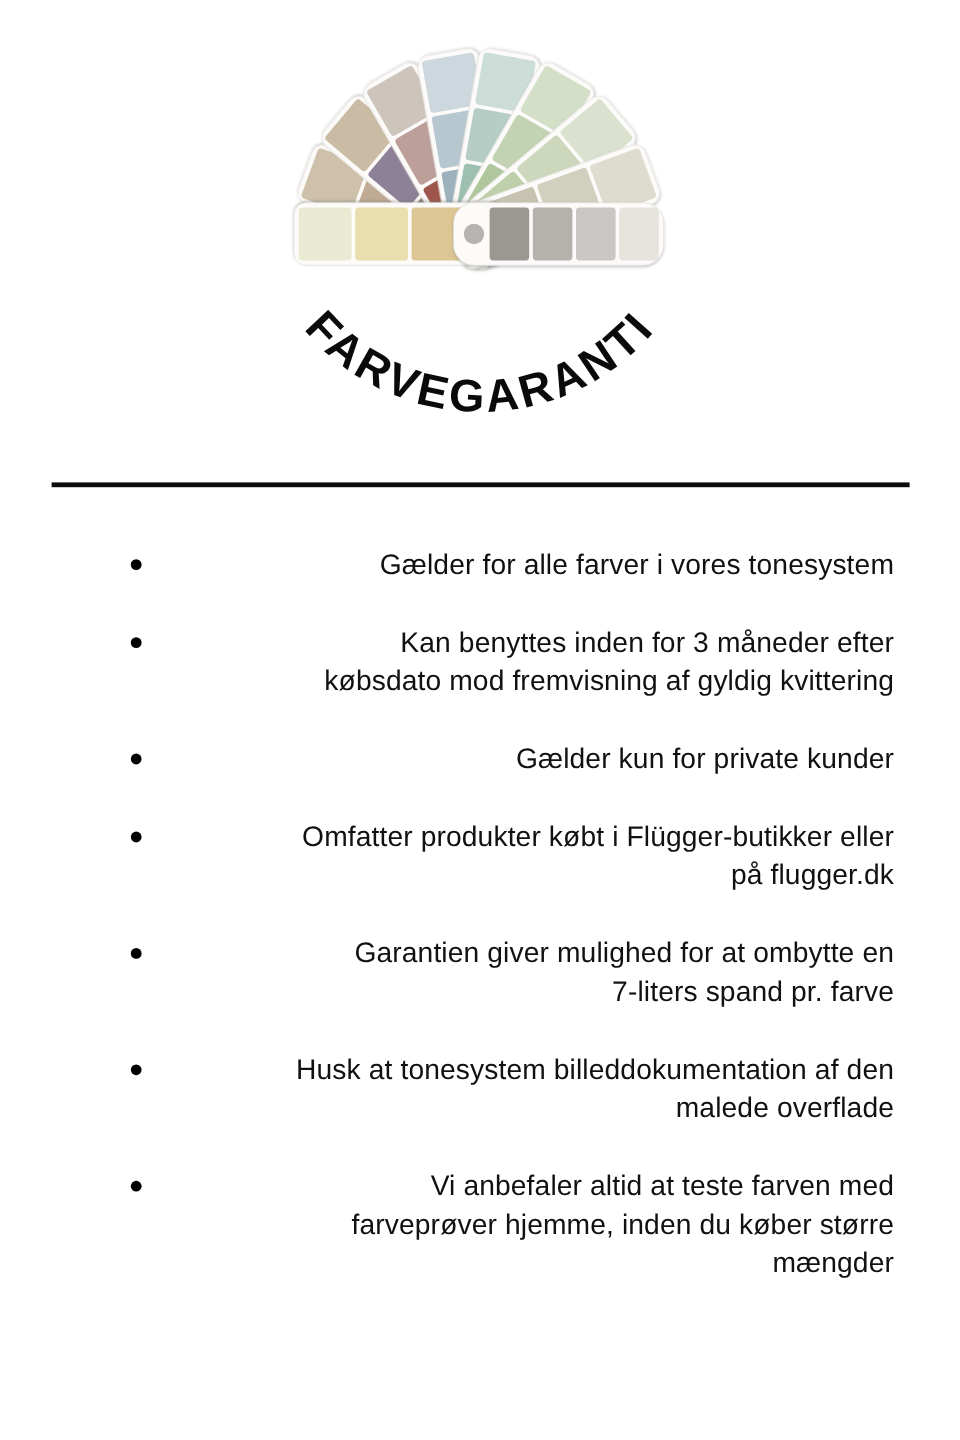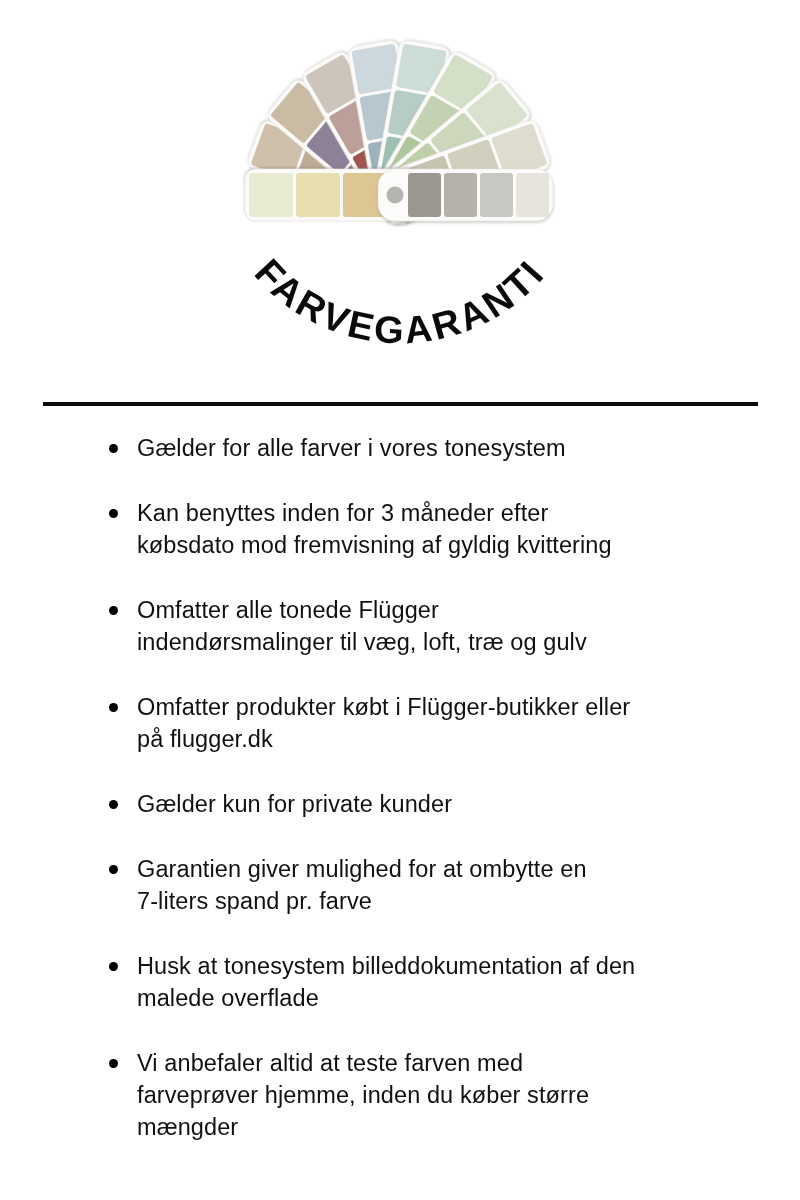--- a/index.html
+++ b/index.html
@@ -23,22 +23,23 @@
   }
   .logo-wrap svg { display: block; }
   .divider {
     width: 715px;
     height: 4px;
     margin: 44px auto 0;
     background: #0d0d0d;
   }
   ul.terms {
     list-style: none;
-    margin: 26px 0 0;
+    margin: 48px 0 0;
     padding: 0 55px 0 137px;
+    text-align: right;
   }
   ul.terms li {
     position: relative;
     font-size: 23.5px;
     line-height: 32px;
     margin: 0 0 33px 0;
     letter-spacing: 0.1px;
   }
   ul.terms li .item-text { white-space: pre-line; }
   .bullet {
@@ -166,25 +167,23 @@
       </text>
     </svg>
   </div>
 
   <div class="divider"></div>
 
   <ul class="terms">
       <li><span class="bullet"></span><span class="item-text">Gælder for alle farver i vores tonesystem</span></li>
       <li><span class="bullet"></span><span class="item-text">Kan benyttes inden for 3 måneder efter
 købsdato mod fremvisning af gyldig kvittering</span></li>
-      <li><span class="bullet"></span><span class="item-text">Omfatter alle tonede Flügger
-indendørsmalinger til væg, loft, træ og gulv</span></li>
+      <li><span class="bullet"></span><span class="item-text">Gælder kun for private kunder</span></li>
       <li><span class="bullet"></span><span class="item-text">Omfatter produkter købt i Flügger-butikker eller
 på flugger.dk</span></li>
-      <li><span class="bullet"></span><span class="item-text">Gælder kun for private kunder</span></li>
       <li><span class="bullet"></span><span class="item-text">Garantien giver mulighed for at ombytte en
 7-liters spand pr. farve</span></li>
       <li><span class="bullet"></span><span class="item-text">Husk at tonesystem billeddokumentation af den
 malede overflade</span></li>
       <li><span class="bullet"></span><span class="item-text">Vi anbefaler altid at teste farven med
 farveprøver hjemme, inden du køber større
 mængder</span></li>
     </ul>
 
 </div>

